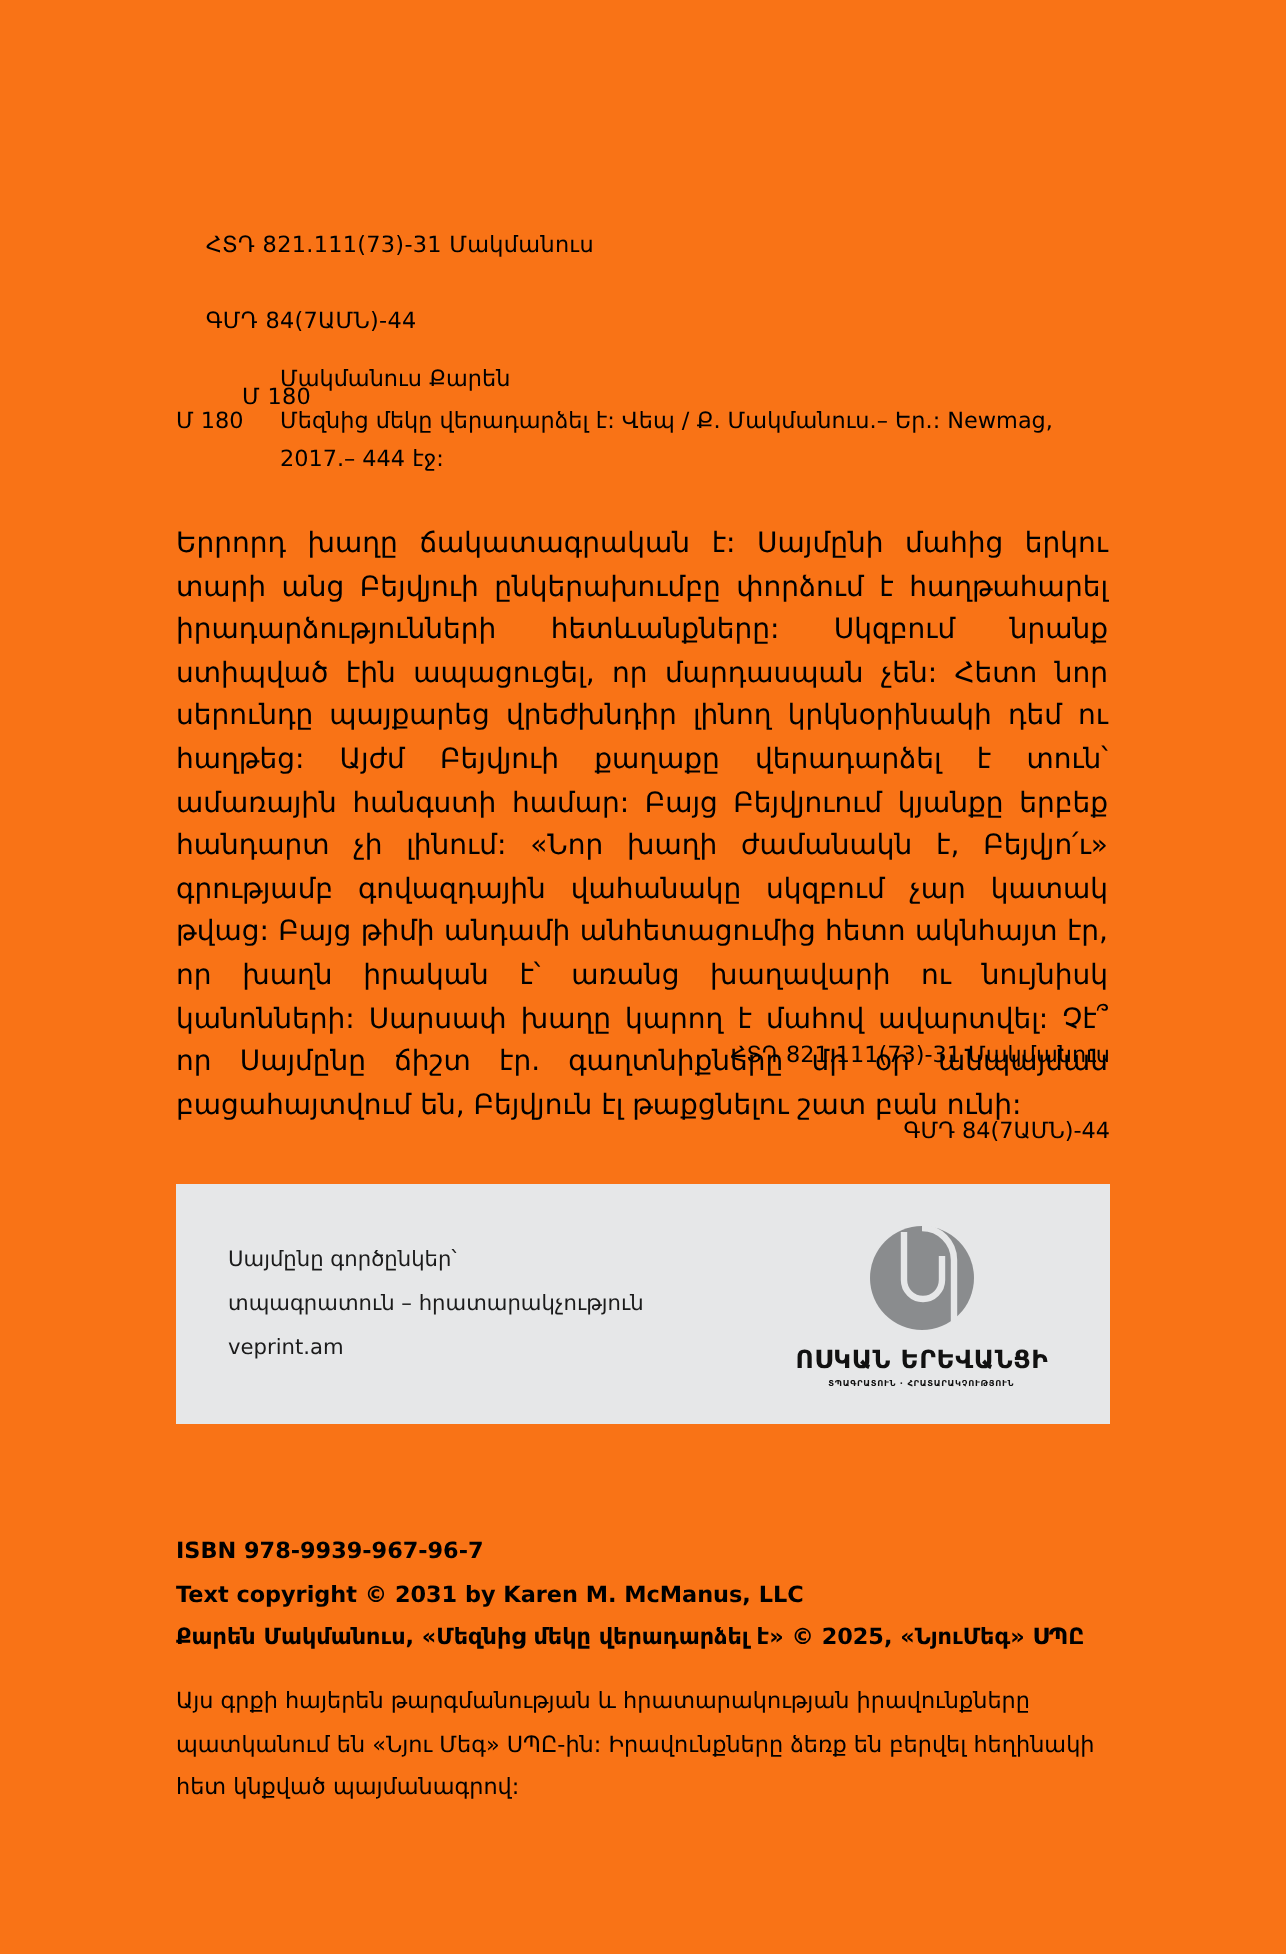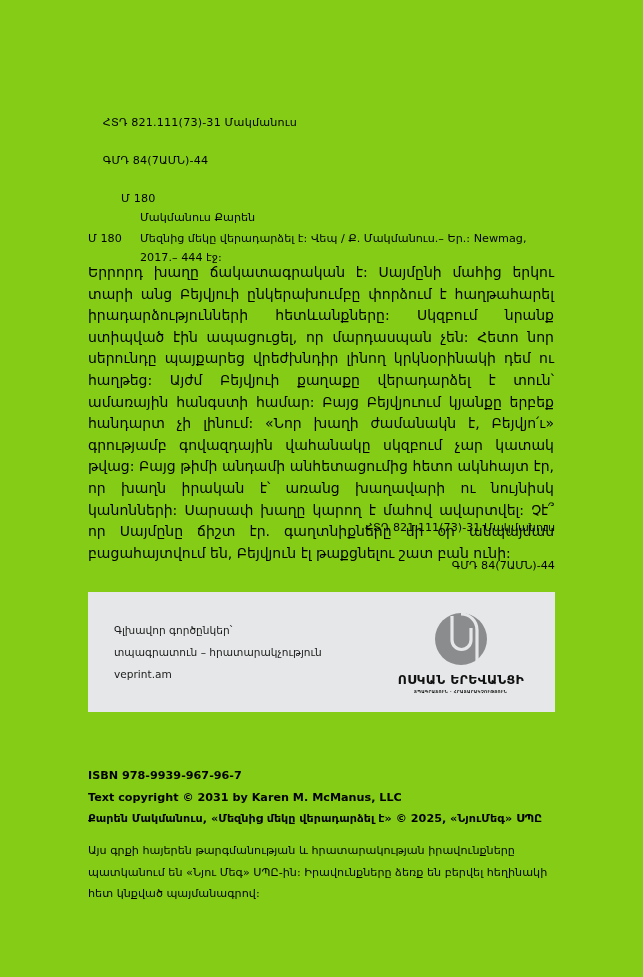--- a/index.html
+++ b/index.html
@@ -11,21 +11,21 @@
     width: 643px;
     height: 977px;
     position: relative;
     font-family: "DejaVu Sans", "Liberation Sans", sans-serif;
     color: #000000;
     overflow: hidden;
   }
   .page {
     position: absolute;
     inset: 0;
-    background: #84cc16;
+    background: #f97316;
   }
 
   
   .cat-top {
     position: absolute;
     left: 88px;
     top: 94px;
     font-size: 11.2px;
     line-height: 19px;
     letter-spacing: 0.15px;
@@ -38,21 +38,20 @@
     position: absolute;
     left: 88px;
     top: 180px;
     width: 470px;
     font-size: 11.2px;
     line-height: 19px;
   }
   .biblio-author {
     padding-left: 52px;
     display: block;
-    margin-top: 28px;
   }
   .biblio-body {
     display: flex;
     margin-top: 2px;
   }
   .biblio-code {
     width: 52px;
     flex: 0 0 52px;
     white-space: nowrap;
   }
@@ -184,21 +183,21 @@
 
   <div class="annotation">Երրորդ խաղը ճակատագրական է: Սայմընի մահից երկու տարի անց Բեյվյուի ընկերախումբը փորձում է հաղթահարել իրադարձությունների հետևանքները: Սկզբում նրանք ստիպված էին ապացուցել, որ մարդասպան չեն: Հետո նոր սերունդը պայքարեց վրեժխնդիր լինող կրկնօրինակի դեմ ու հաղթեց: Այժմ Բեյվյուի քաղաքը վերադարձել է տուն՝ ամառային հանգստի համար: Բայց Բեյվյուում կյանքը երբեք հանդարտ չի լինում: «Նոր խաղի ժամանակն է, Բեյվյո՛ւ» գրությամբ գովազդային վահանակը սկզբում չար կատակ թվաց: Բայց թիմի անդամի անհետացումից հետո ակնհայտ էր, որ խաղն իրական է՝ առանց խաղավարի ու նույնիսկ կանոնների: Սարսափ խաղը կարող է մահով ավարտվել: Չէ՞ որ Սայմընը ճիշտ էր. գաղտնիքները մի օր անպայման բացահայտվում են, Բեյվյուն էլ թաքցնելու շատ բան ունի:</div>
 
   <div class="cat-bottom">
     <span>ՀՏԴ 821.111(73)-31 Մակմանուս</span><br>
     <span>ԳՄԴ 84(7ԱՄՆ)-44</span>
   </div>
 
   <div class="partner-panel">
     <div class="partner-text">
-      <span class="partner-lead">Գլխավոր գործընկեր՝</span>
+      <span class="partner-lead">Սայմընը գործընկեր՝</span>
       <span class="gap"></span>
       <span class="partner-kind">տպագրատուն – հրատարակչություն</span>
       <span class="gap"></span>
       <span class="partner-site">veprint.am</span>
     </div>
 
     <div class="partner-logo">
       <div class="logo-mark">
         <svg width="58" height="58" viewBox="0 0 58 58" aria-hidden="true">
           <defs>

